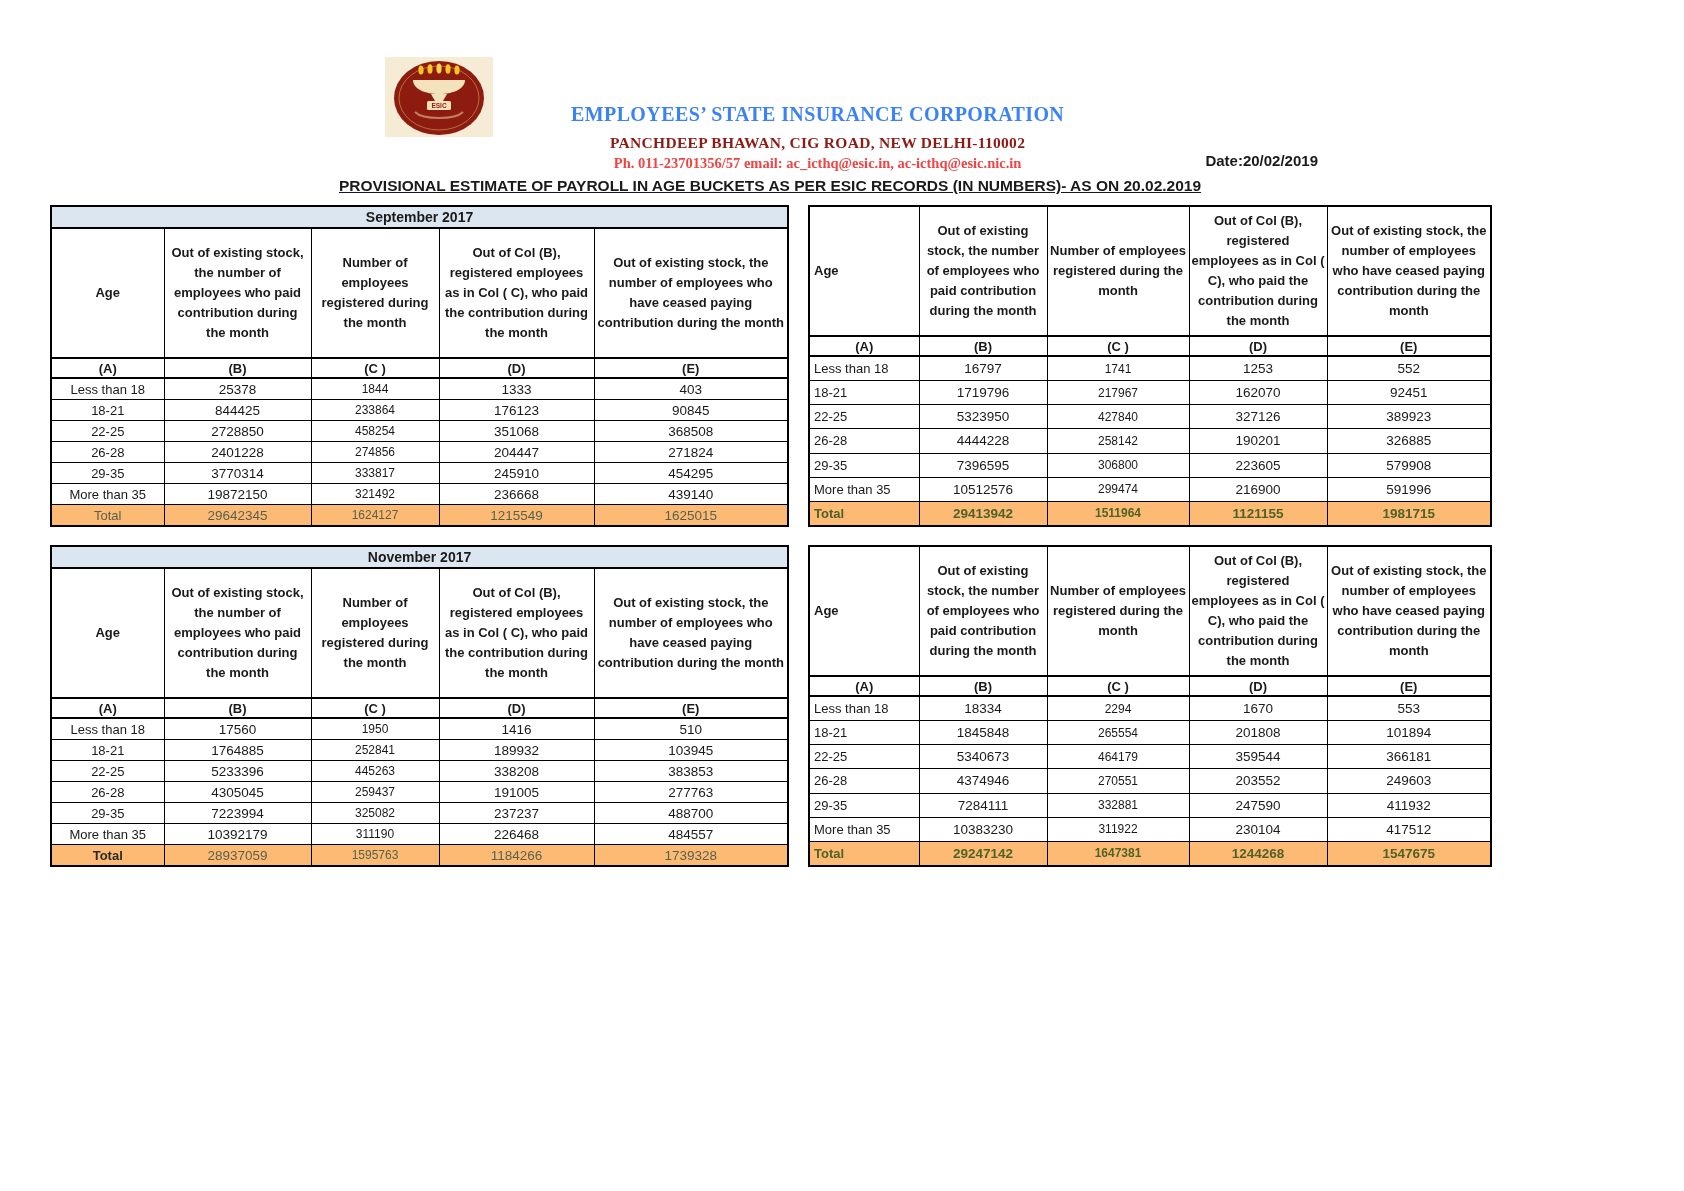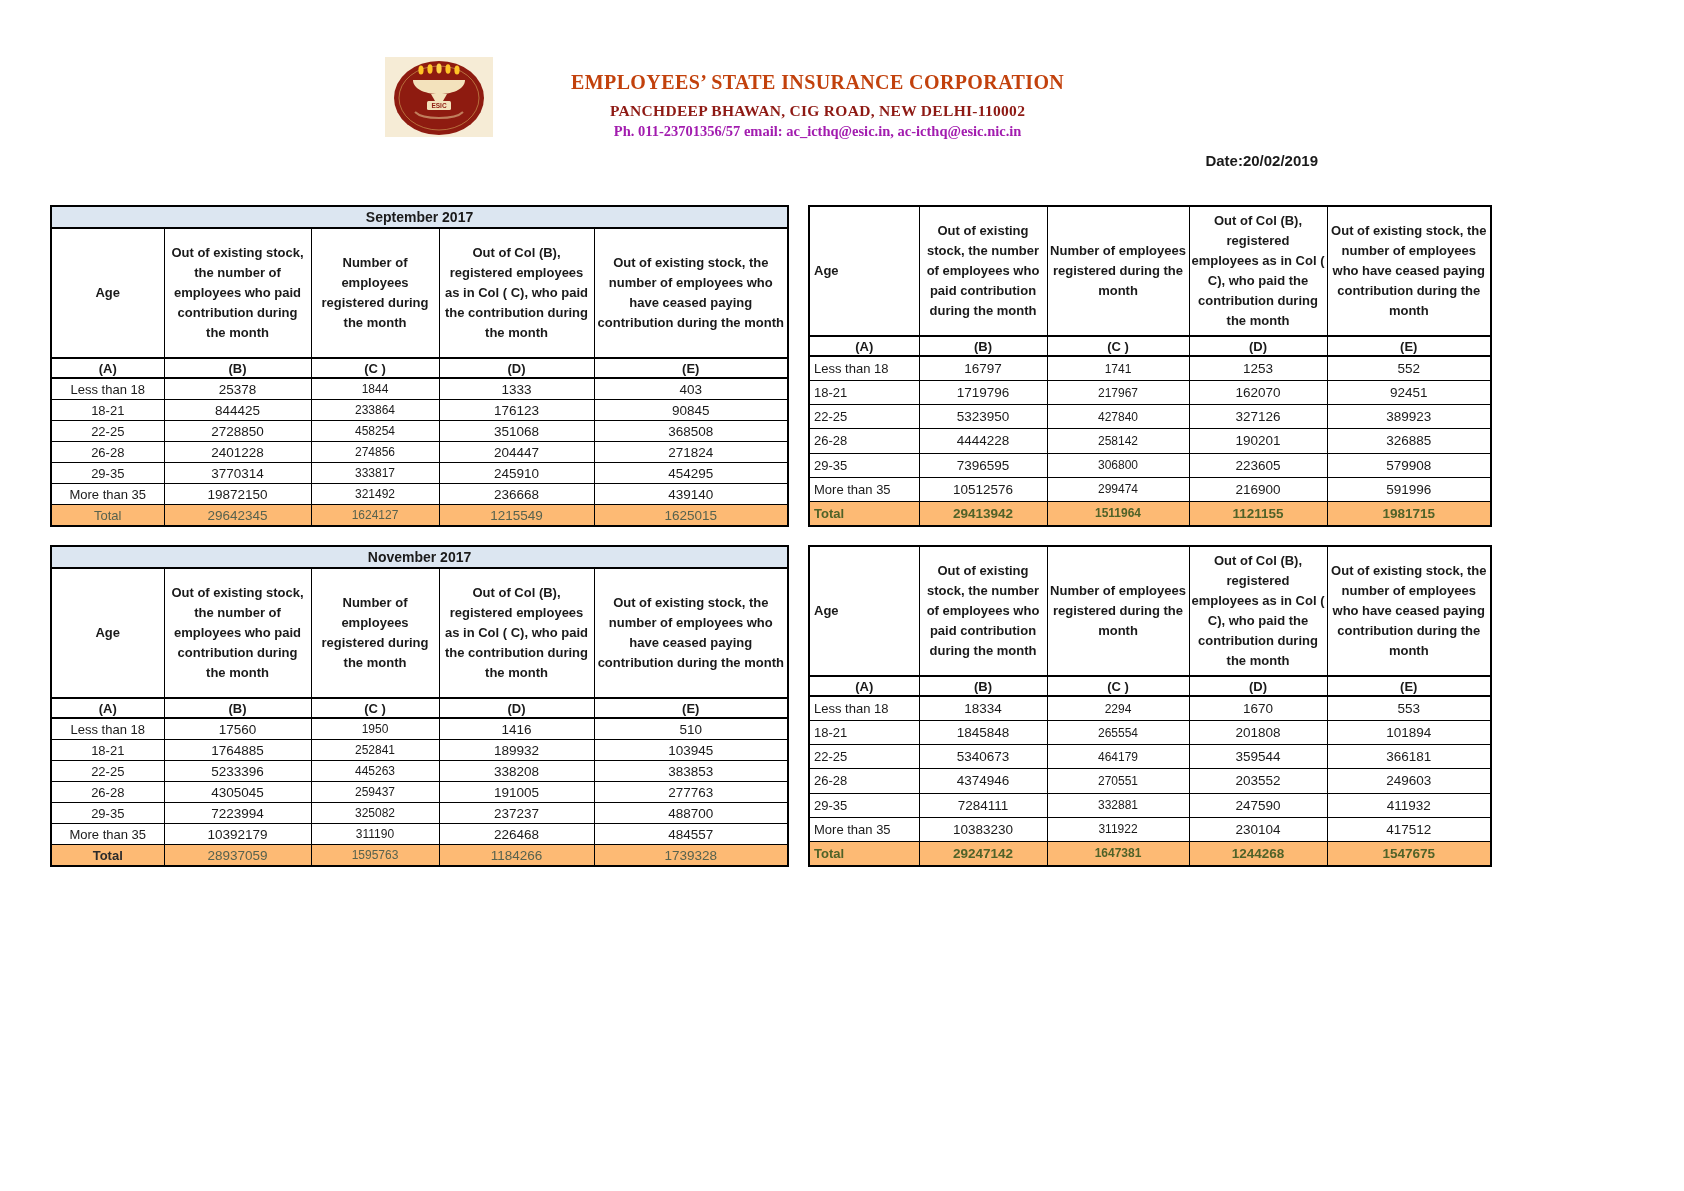--- a/index.html
+++ b/index.html
@@ -8,23 +8,23 @@
     font-family:"Liberation Sans", sans-serif; color:#1a1a1a;
     -webkit-font-smoothing:antialiased;
   }
   .page { position:absolute; inset:0; }
 
   
   .doc-header { position:absolute; top:57px; left:385px; display:flex; align-items:flex-start; }
   .logo-box { width:108px; height:80px; flex:0 0 auto; }
   .org-block { margin-left:78px; margin-top:14px; text-align:center;
                font-family:"Liberation Serif", serif; font-weight:bold; }
-  .org-name    { font-size:20px;   color:#c2410c; letter-spacing:0.4px; }
+  .org-name    { font-size:20px;   color:#3b82f6; letter-spacing:0.4px;margin-top:32px; }
   .org-address { font-size:15.5px; color:#8E1A14; margin-top:8px; letter-spacing:0.3px; }
-  .org-contact { font-size:14.5px; color:#a21caf; margin-top:3px; }
+  .org-contact { font-size:14.5px; color:#ef4444; margin-top:3px; }
 
   .date-line { position:absolute; top:152px; right:366px; font-size:15px; font-weight:bold; }
 
   .doc-title { position:absolute; top:177px; left:50px; width:1440px; text-align:center;
                font-size:15.5px; font-weight:bold; text-decoration:underline; }
 
   
   .tables-grid { position:absolute; top:205px; left:50px; width:1628px;
                  display:grid; grid-template-columns:737px 682px; column-gap:21px; row-gap:18px; }
 
@@ -85,20 +85,21 @@
     </div>
     <div class="org-block">
       <div class="org-name">EMPLOYEES’ STATE INSURANCE CORPORATION</div>
       <div class="org-address">PANCHDEEP BHAWAN, CIG ROAD, NEW DELHI-110002</div>
       <div class="org-contact">Ph. 011-23701356/57 email: ac_icthq@esic.in, ac-icthq@esic.nic.in</div>
     </div>
   </div>
 
   <div class="date-line">Date:20/02/2019</div>
 
+  <div class="doc-title">PROVISIONAL ESTIMATE OF PAYROLL IN AGE BUCKETS AS PER ESIC RECORDS (IN NUMBERS)- AS ON 20.02.2019</div>
 
   <div class="tables-grid">
 
     <table class="month-table tbl-a">
       <colgroup>
           <col style="width:113px">
           <col style="width:147px">
           <col style="width:128px">
           <col style="width:155px">
           <col style="width:194px">

